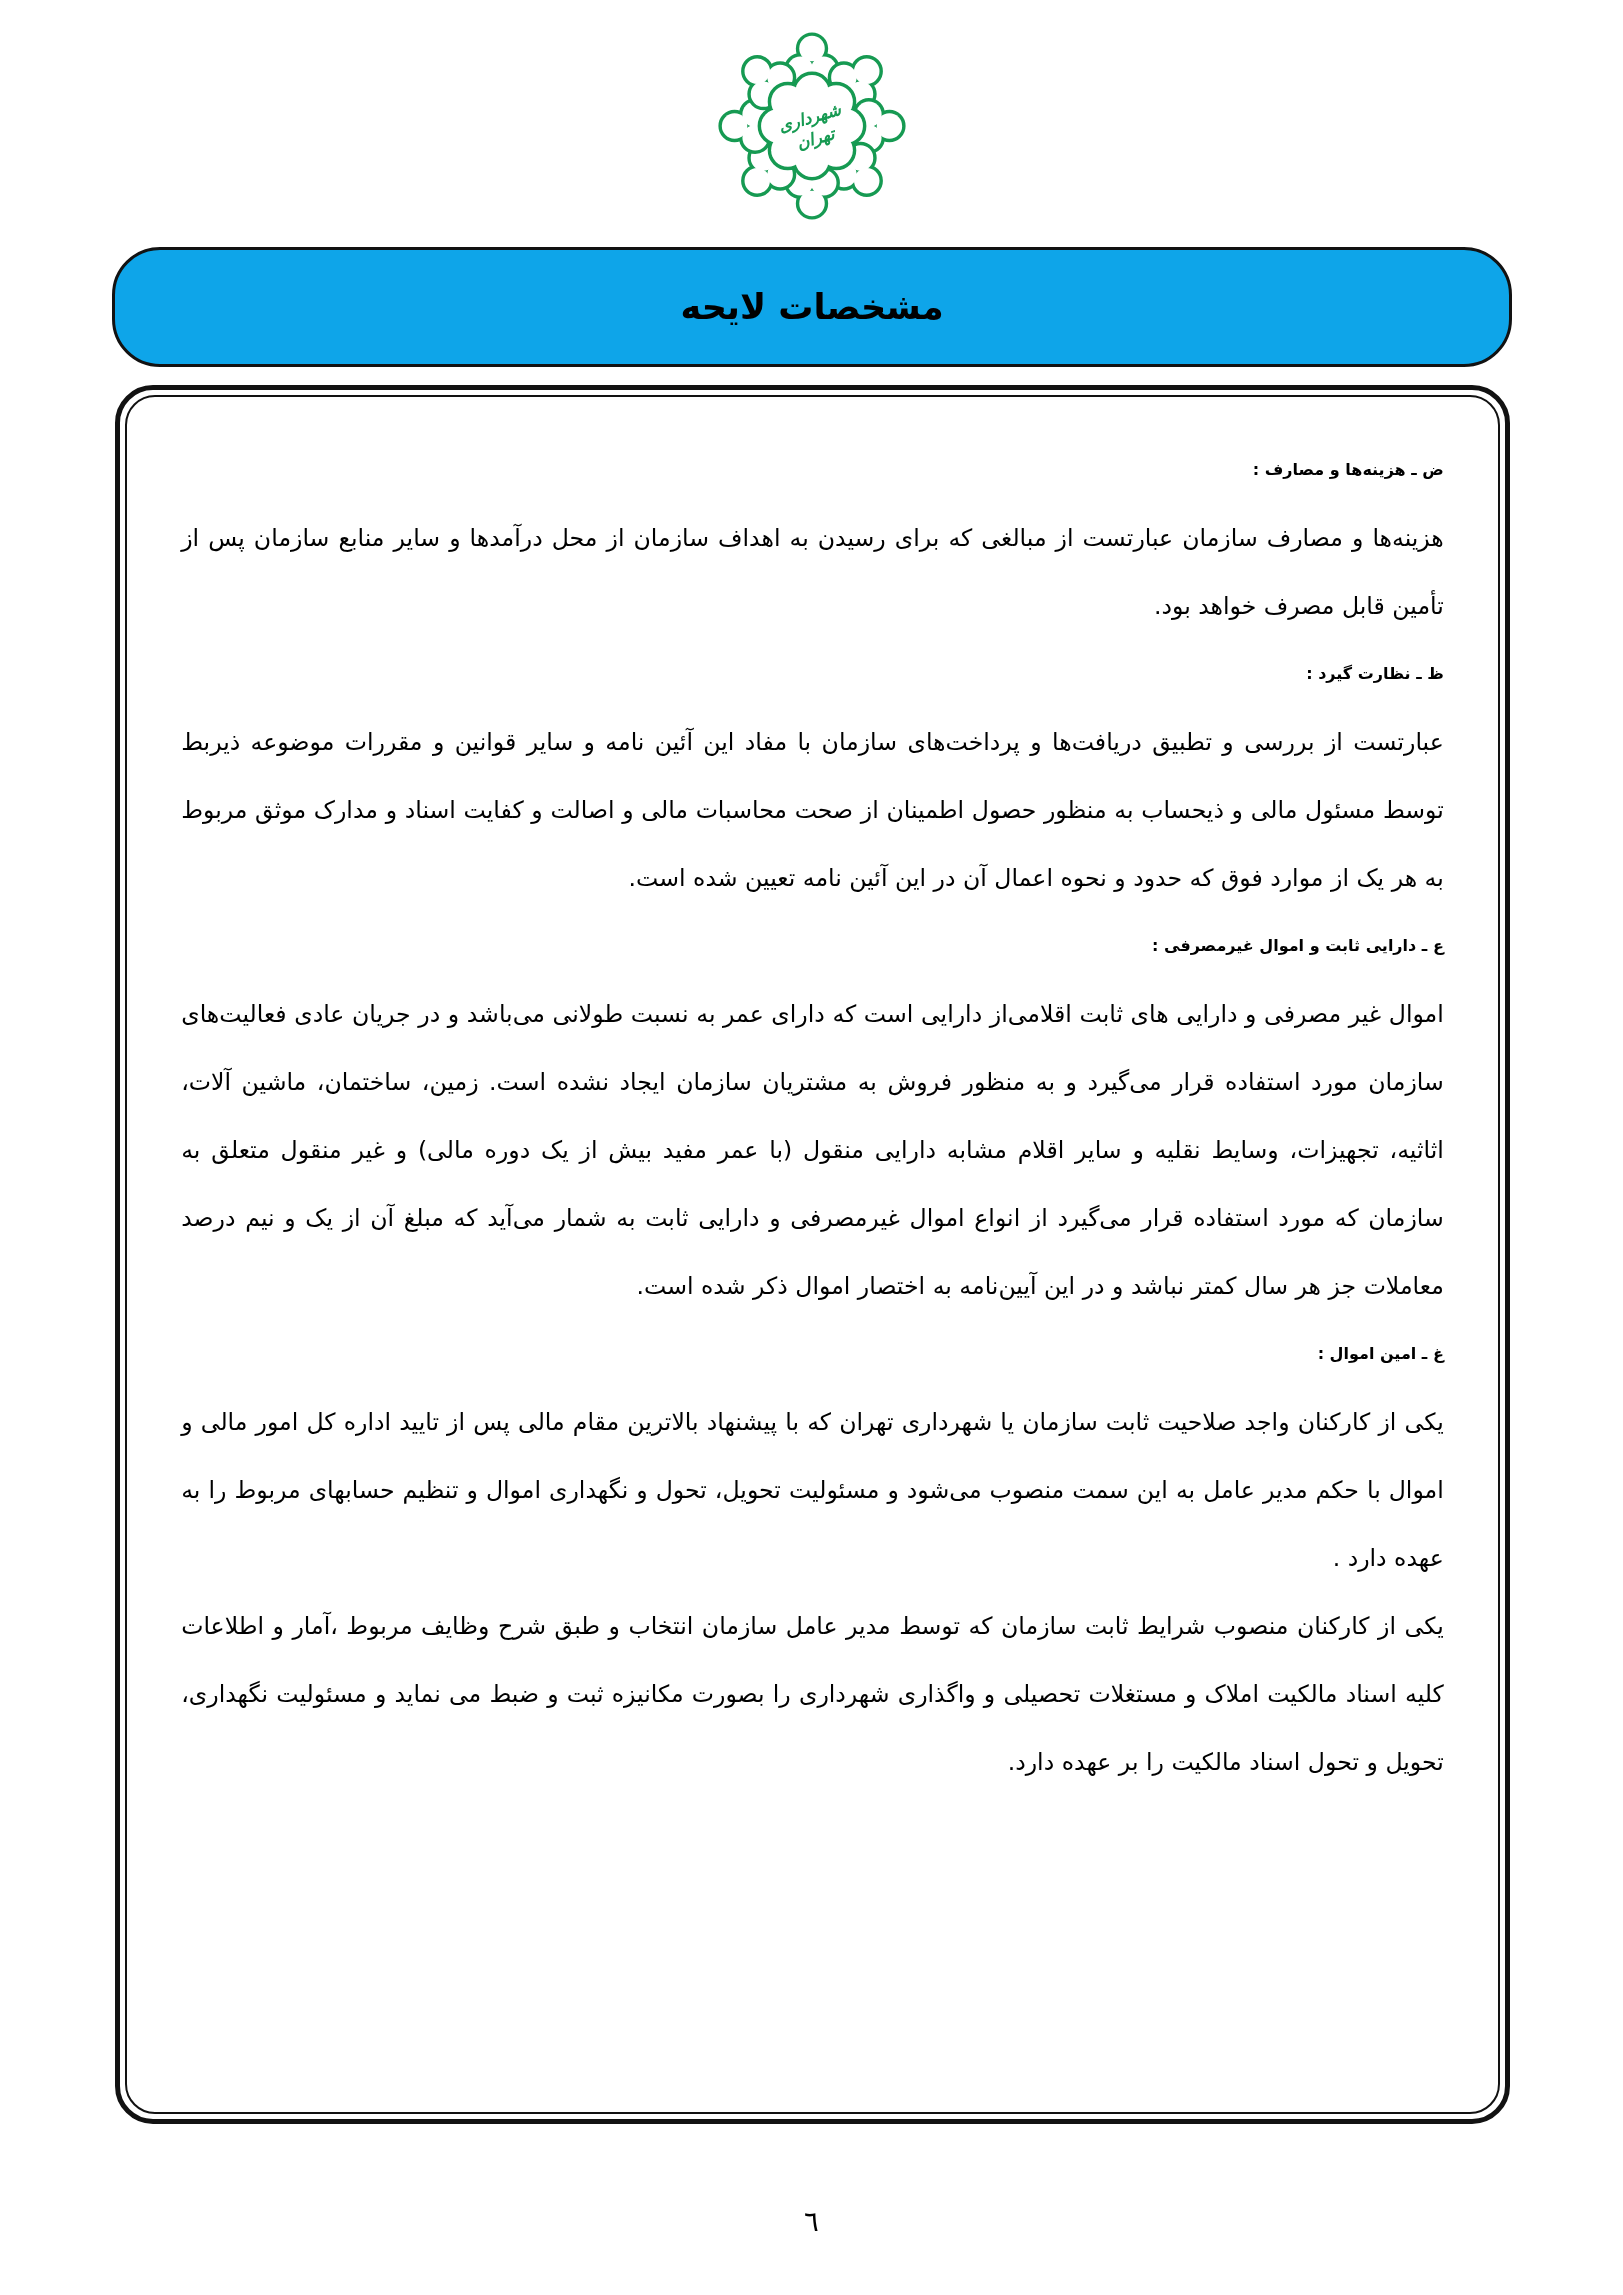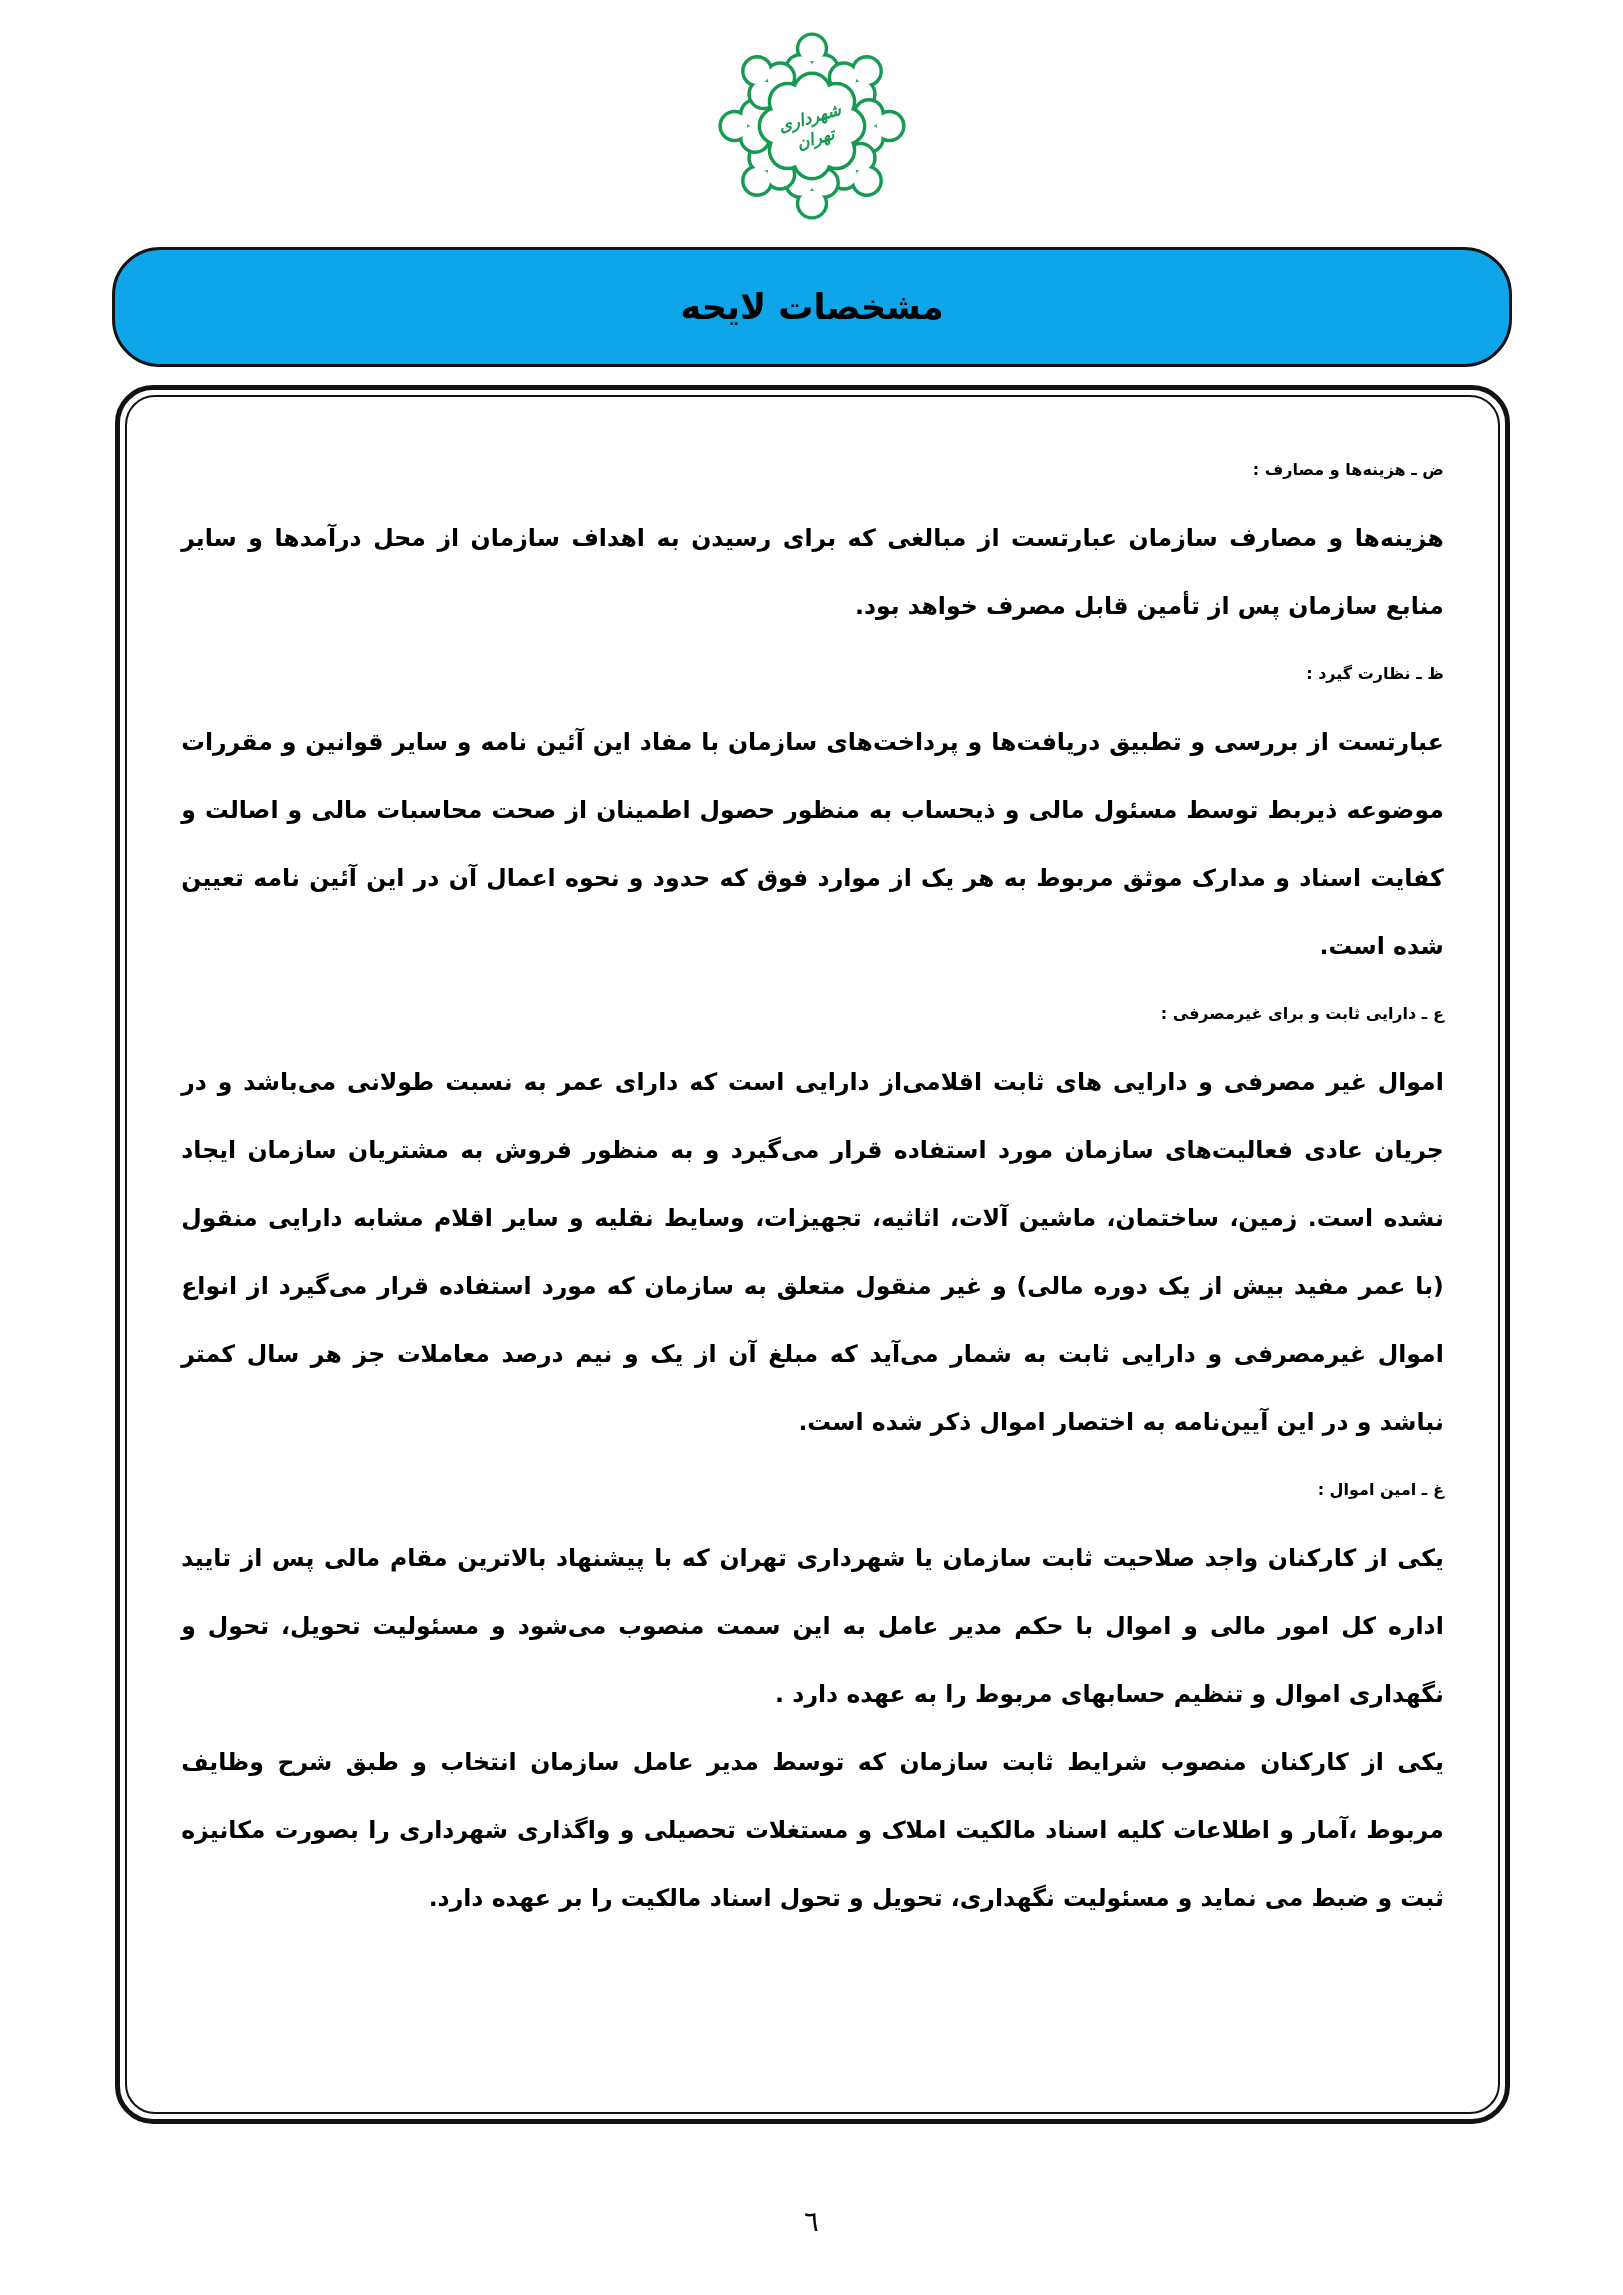--- a/index.html
+++ b/index.html
@@ -55,21 +55,21 @@
     overflow:hidden;
   }
   .section h2{
     margin:0;
     font-size:16px;font-weight:bold;
     line-height:68px;
     text-align:right;
   }
   .section p{
     margin:0;
-    font-size:23.6px;font-weight:bold;
+    font-size:23.6px;font-weight:normal;
     line-height:68px;
     text-align:justify;
     text-align-last:right;
   }
   .page-number{
     position:absolute;bottom:58px;left:0;right:0;
     text-align:center;
     font-size:27.5px;
   }
 </style>
@@ -139,21 +139,21 @@
 
       <div class="section">
       </div>
 
       <div class="section">
         <h2>ظ ـ نظارت گیرد :</h2>
         <p>عبارتست از بررسی و تطبیق دریافت‌ها و پرداخت‌های سازمان با مفاد این آئین نامه و سایر قوانین و مقررات موضوعه ذیربط توسط مسئول مالی و ذیحساب  به منظور حصول اطمینان از صحت محاسبات مالی و اصالت و کفایت اسناد و مدارک موثق مربوط به هر یک از موارد فوق که حدود و نحوه اعمال آن در این آئین نامه تعیین شده است.</p>
       </div>
 
       <div class="section">
-        <h2>ع ـ دارایی ثابت و برای غیرمصرفی :</h2>
+        <h2>ع ـ دارایی ثابت و اموال غیرمصرفی :</h2>
         <p>اموال غیر مصرفی و دارایی های ثابت اقلامی‌از دارایی است که دارای عمر به نسبت طولانی می‌باشد و در جریان عادی فعالیت‌های سازمان مورد استفاده قرار می‌گیرد و به منظور فروش به مشتریان سازمان ایجاد نشده است. زمین، ساختمان، ماشین آلات، اثاثیه، تجهیزات، وسایط نقلیه و سایر اقلام مشابه دارایی منقول (با عمر مفید بیش از یک دوره مالی) و غیر منقول متعلق به سازمان که مورد استفاده قرار می‌گیرد از انواع اموال غیرمصرفی و دارایی ثابت به شمار می‌آید که مبلغ آن از یک و نیم درصد معاملات جز هر سال کمتر نباشد و در این آیین‌نامه به اختصار اموال ذکر شده است.</p>
       </div>
 
       <div class="section">
         <h2>غ ـ امین اموال :</h2>
         <p>یکی از کارکنان واجد صلاحیت ثابت سازمان یا شهرداری تهران  که با پیشنهاد بالاترین مقام مالی پس از تایید اداره کل امور مالی و اموال با حکم مدیر عامل به این سمت منصوب می‌شود و مسئولیت تحویل، تحول و نگهداری اموال و تنظیم حسابهای مربوط را به عهده دارد .</p>
       </div>
 
       <div class="section">
         <p>یکی از کارکنان منصوب شرایط ثابت سازمان که توسط مدیر عامل سازمان انتخاب و طبق شرح وظایف مربوط ،آمار و اطلاعات کلیه اسناد مالکیت املاک و مستغلات تحصیلی و واگذاری شهرداری را بصورت مکانیزه ثبت و ضبط می نماید و مسئولیت نگهداری، تحویل و تحول اسناد مالکیت را بر عهده دارد.</p>

